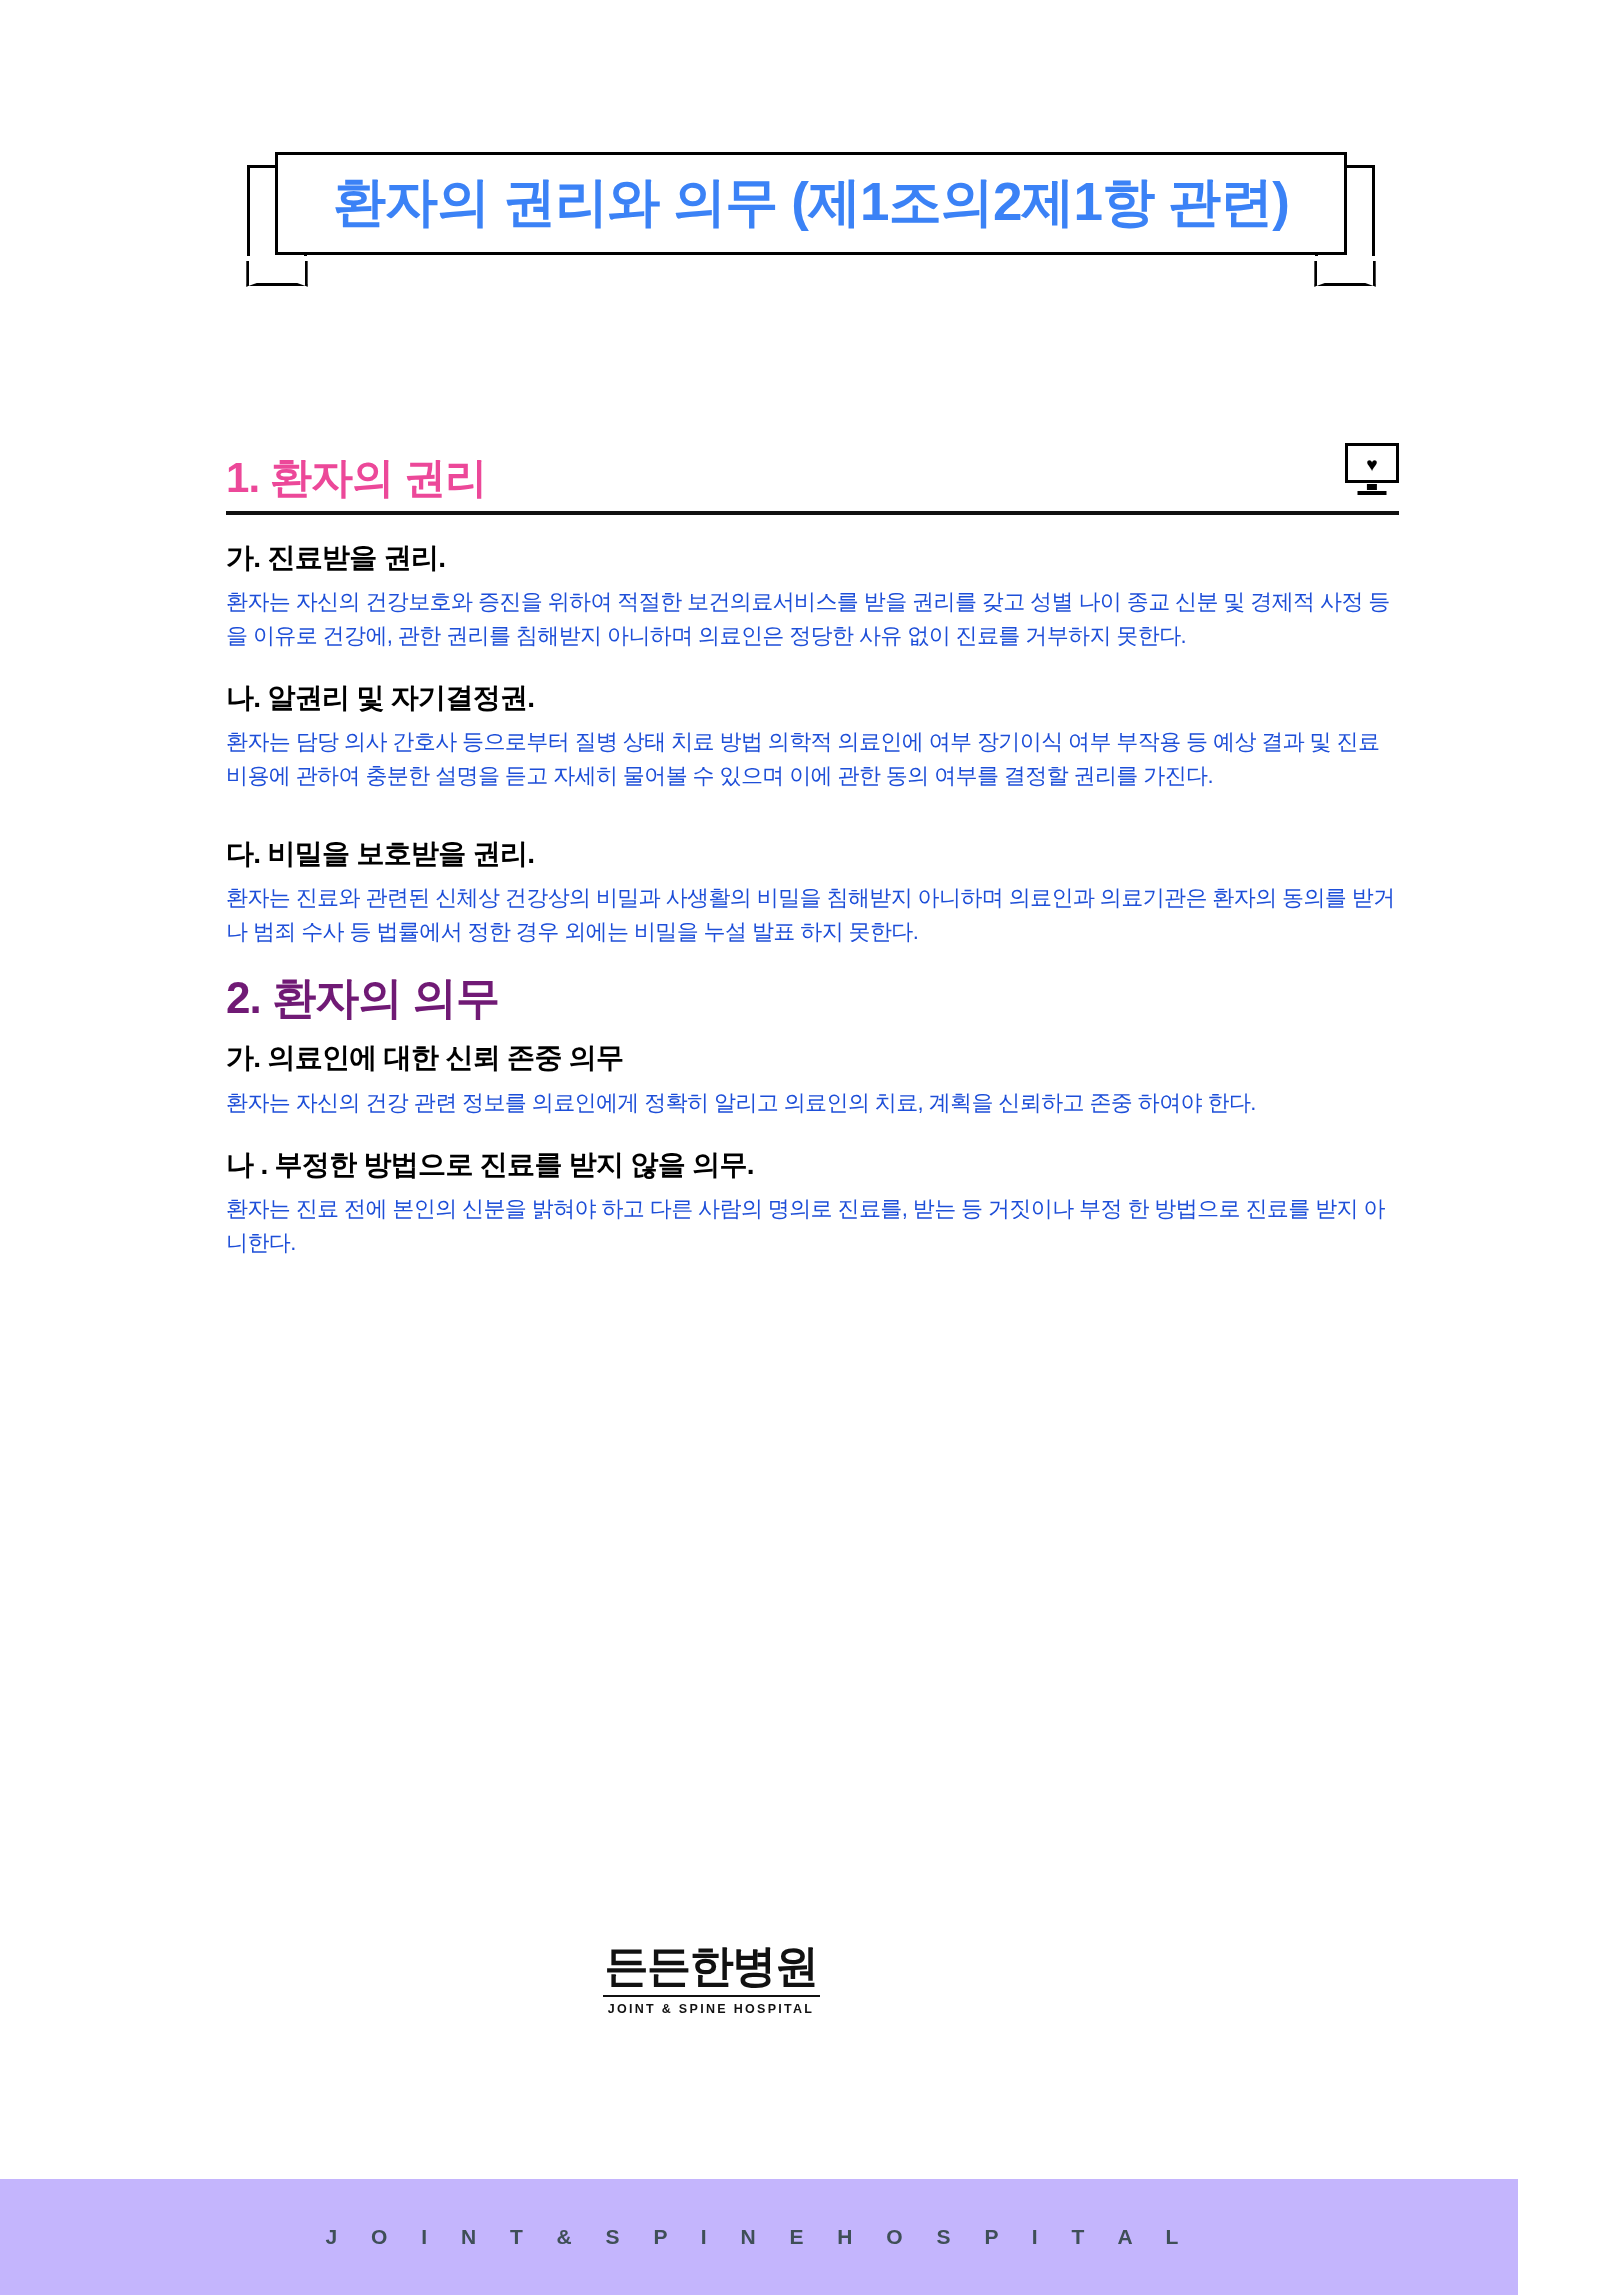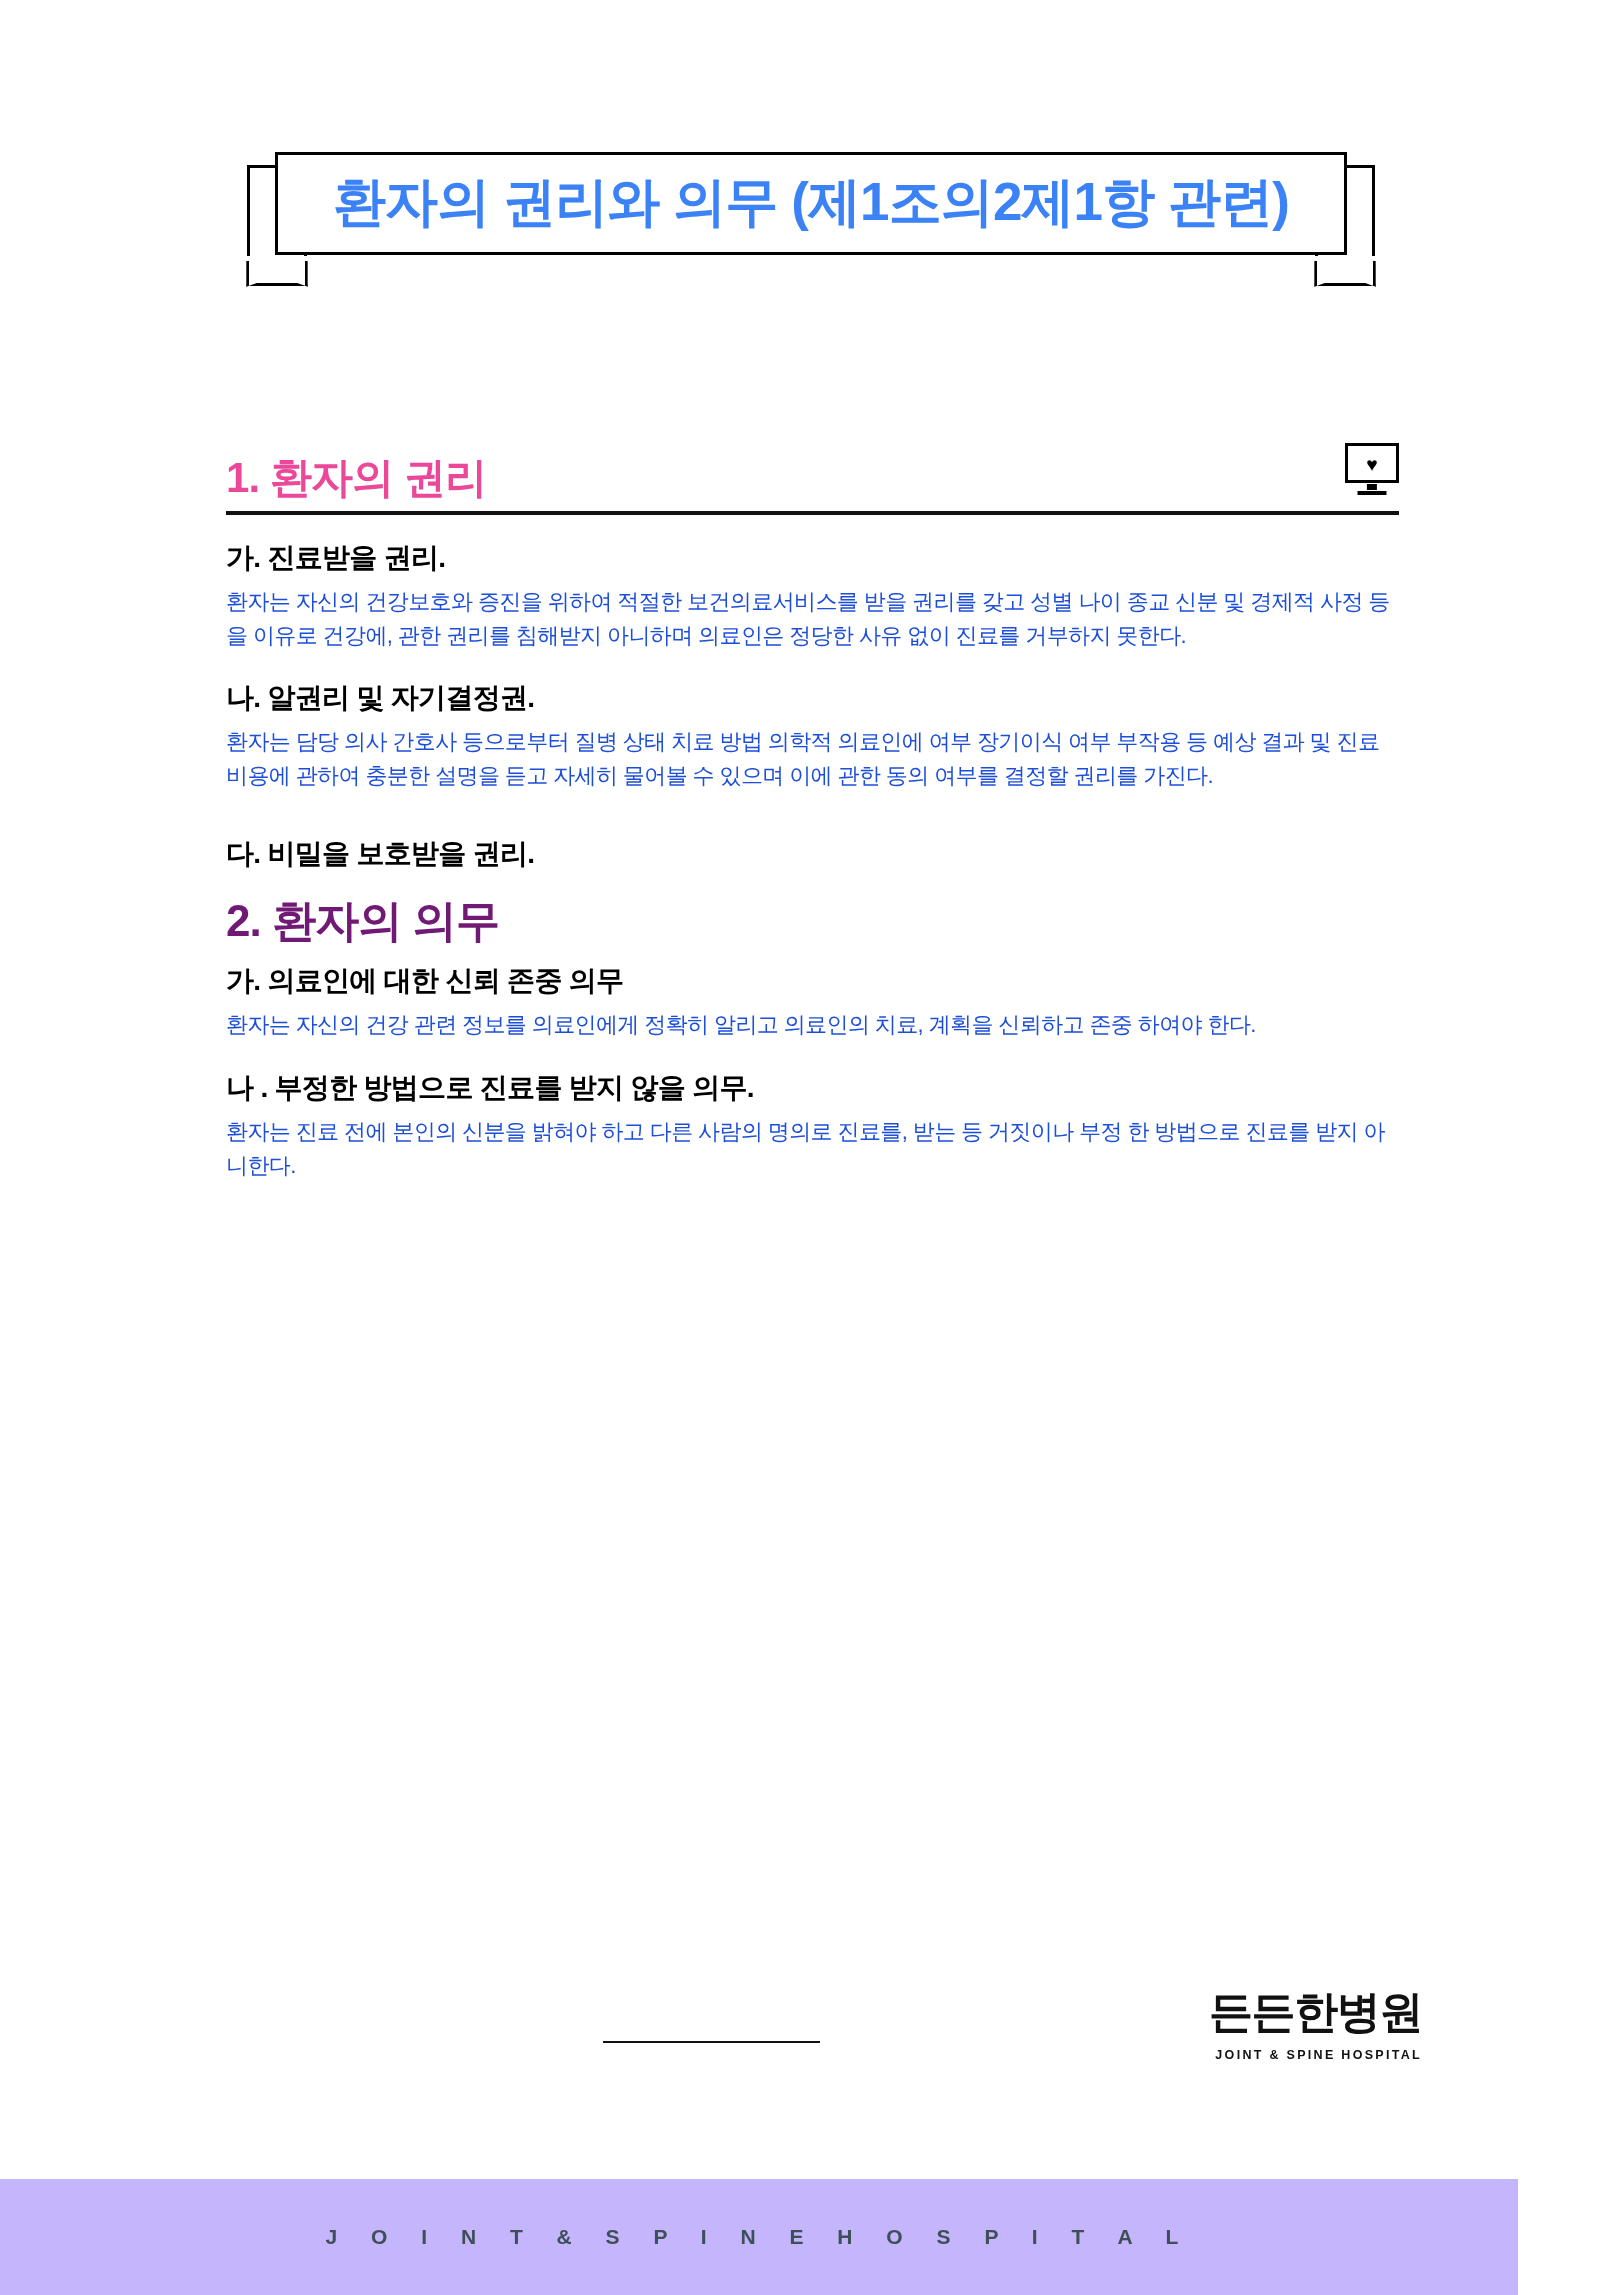--- a/index.html
+++ b/index.html
@@ -189,23 +189,23 @@
     letter-spacing: -0.9px;
     color: #701a75;
     margin: 0 0 20.3px 0;
     line-height: 1;
   }
 
   
   .logo-wrap {
     position: absolute;
     left: 0;
-    top: 1990px;
+    top: 1944px;
     width: 1422px;
-    text-align: right;
+    text-align: center;
   }
   .logo-name {
     font-size: 44px;
     font-weight: 800;
     letter-spacing: -1.4px;
     color: #111111;
     line-height: 1;
   }
   .logo-underline {
     width: 217px;
@@ -277,20 +277,21 @@
       <p class="body-text">환자는 자신의 건강보호와 증진을 위하여 적절한 보건의료서비스를 받을 권리를 갖고 성별 나이 종교 신분 및 경제적 사정 등을 이유로 건강에, 관한 권리를 침해받지 아니하며 의료인은 정당한 사유 없이 진료를 거부하지 못한다.</p>
     </div>
 
     <div class="block gap-lg">
       <h3 class="sub-title">나.  알권리 및 자기결정권.</h3>
       <p class="body-text">환자는 담당 의사 간호사 등으로부터 질병 상태 치료 방법 의학적 의료인에 여부 장기이식 여부 부작용 등 예상 결과 및 진료 비용에 관하여 충분한 설명을 듣고 자세히 물어볼 수 있으며 이에 관한 동의 여부를 결정할 권리를 가진다.</p>
     </div>
 
     <div class="block">
       <h3 class="sub-title">다. 비밀을 보호받을 권리.</h3>
+      <p class="body-text">환자는 진료와 관련된 신체상 건강상의 비밀과 사생활의 비밀을 침해받지 아니하며 의료인과 의료기관은 환자의 동의를 받거나 범죄 수사 등 법률에서 정한 경우 외에는 비밀을 누설 발표 하지 못한다.</p>
     </div>
 
 
     <h2 class="section2-title">2. 환자의 의무</h2>
 
     <div class="block">
       <h3 class="sub-title">가.  의료인에 대한 신뢰 존중 의무</h3>
       <p class="body-text">환자는 자신의 건강 관련 정보를 의료인에게 정확히 알리고 의료인의 치료, 계획을 신뢰하고 존중 하여야 한다.</p>
     </div>
 

